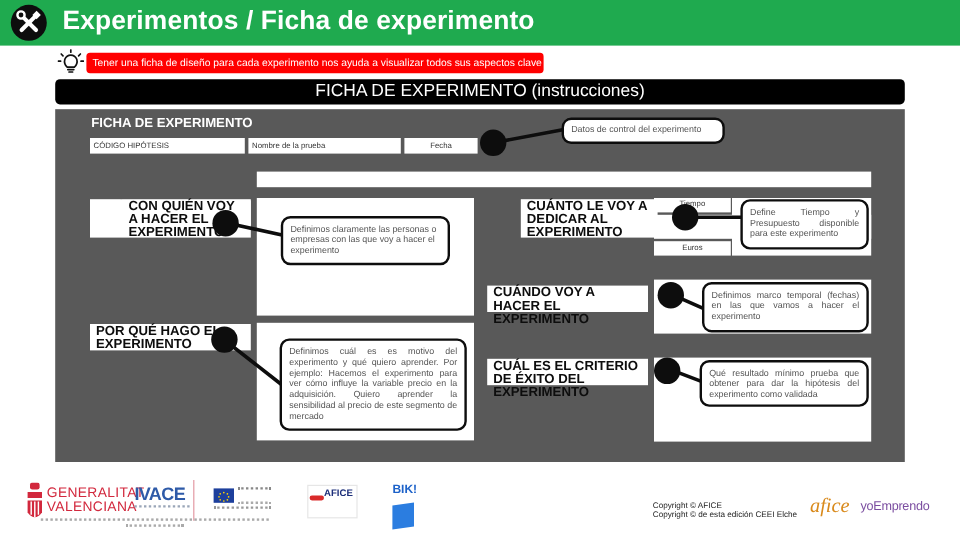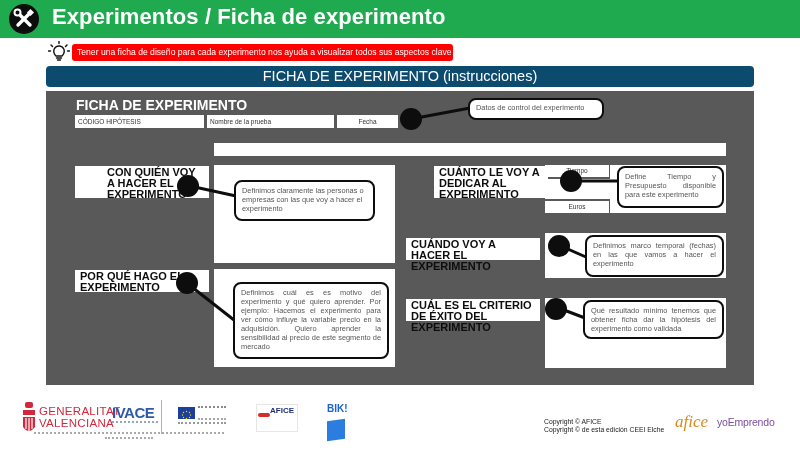--- a/index.html
+++ b/index.html
@@ -9,24 +9,24 @@
 
   
   .topbar { left: 0; top: 0; width: 800px; height: 38px; background: #1faa4f; }
   .tool-icon { left: 9px; top: 4px; width: 30px; height: 30px; border-radius: 50%; background: #0d0d0d; }
   .page-title { left: 52px; top: 4px; font-size: 22px; font-weight: bold; color: #ffffff; white-space: nowrap; letter-spacing: 0.1px; }
 
   .bulb-icon { left: 48px; top: 41px; width: 22px; height: 22px; }
   .tip { left: 72px; top: 44px; width: 381px; height: 17px; background: #ff0000; border-radius: 3px; color: #fff; font-size: 8.6px; line-height: 17px; padding-left: 5px; white-space: nowrap; }
 
   
-  .panel-head { left: 46px; top: 66px; width: 708px; height: 21px; background: #0c4a6e; border-radius: 4px; color: #fff; font-size: 14.5px; text-align: center; line-height: 21px; }
+  .panel-head { left: 46px; top: 66px; width: 708px; height: 21px; background: #000000; border-radius: 4px; color: #fff; font-size: 14.5px; text-align: center; line-height: 21px; }
   .panel-body { left: 46px; top: 91px; width: 708px; height: 294px; background: #595959; }
 
-  .small-head { left: 76px; top: 97px; color: #fff; font-size: 14px; font-weight: bold; }
+  .small-head { left: 76px; top: 97px; color: #fff; font-size: 11px; font-weight: bold; }
   .cell { background: #fff; color: #333; font-size: 6.5px; line-height: 13px; height: 13px; white-space: nowrap; }
   .label { background: #fff; color: #0d0d0d; font-weight: bold; font-size: 11px; line-height: 11px; padding: 1px 3px 1px 5px; }
   .wbox { background: #fff; }
 
   .callout { border: 2px solid #0d0d0d; border-radius: 8px; background: #fff; color: #555; font-size: 7.4px; line-height: 9px; padding: 4px 6px; text-align: justify; }
   .dot { width: 22px; height: 22px; border-radius: 50%; background: #0d0d0d; }
   svg.lines { left: 0; top: 0; width: 800px; height: 450px; pointer-events: none; }
 
   
   .gv-logo { left: 22px; top: 402px; width: 14px; height: 33px; }
@@ -127,21 +127,21 @@
 <div class="abs dot" style="left:176px;top:272px;"></div>
 <div class="abs dot" style="left:560px;top:170px;"></div>
 <div class="abs dot" style="left:548px;top:235px;"></div>
 <div class="abs dot" style="left:545px;top:298px;"></div>
 
 <div class="abs callout" style="left:468px;top:98px;width:136px;height:22px;padding:3px 6px;">Datos de control del experimento</div>
 <div class="abs callout" style="left:234px;top:180px;width:141px;height:41px;text-align:left;">Definimos claramente las personas o empresas con las que voy a hacer el experimento</div>
 <div class="abs callout" style="left:233px;top:282px;width:156px;height:77px;">Definimos cuál es es motivo del experimento y qué quiero aprender. Por ejemplo: Hacemos el experimento para ver cómo influye la variable precio en la adquisición. Quiero aprender la sensibilidad al precio de este segmento de mercado</div>
 <div class="abs callout" style="left:617px;top:166px;width:107px;height:42px;">Define Tiempo y Presupuesto disponible para este experimento</div>
 <div class="abs callout" style="left:585px;top:235px;width:139px;height:42px;">Definimos marco temporal (fechas) en las que vamos a hacer el experimento</div>
-<div class="abs callout" style="left:583px;top:300px;width:141px;height:39px;">Qué resultado mínimo tenemos que obtener ficha dar la hipótesis del experimento como validada</div>
+<div class="abs callout" style="left:583px;top:300px;width:141px;height:39px;">Qué resultado mínimo prueba que obtener para dar la hipótesis del experimento como validada</div>
 
 <div class="abs gv-logo">
   <svg width="14" height="33" viewBox="0 0 14 33">
     <g fill="#d2283d">
       <rect x="3" y="0" width="8" height="6" rx="2"></rect>
       <rect x="1" y="8" width="12" height="5"></rect>
       <path d="M1 15 h12 v10 q-6 8 -12 0 z"></path>
     </g>
     <g stroke="#fff" stroke-width="1.2">
         <line x1="4" y1="16" x2="4" y2="27"></line>

